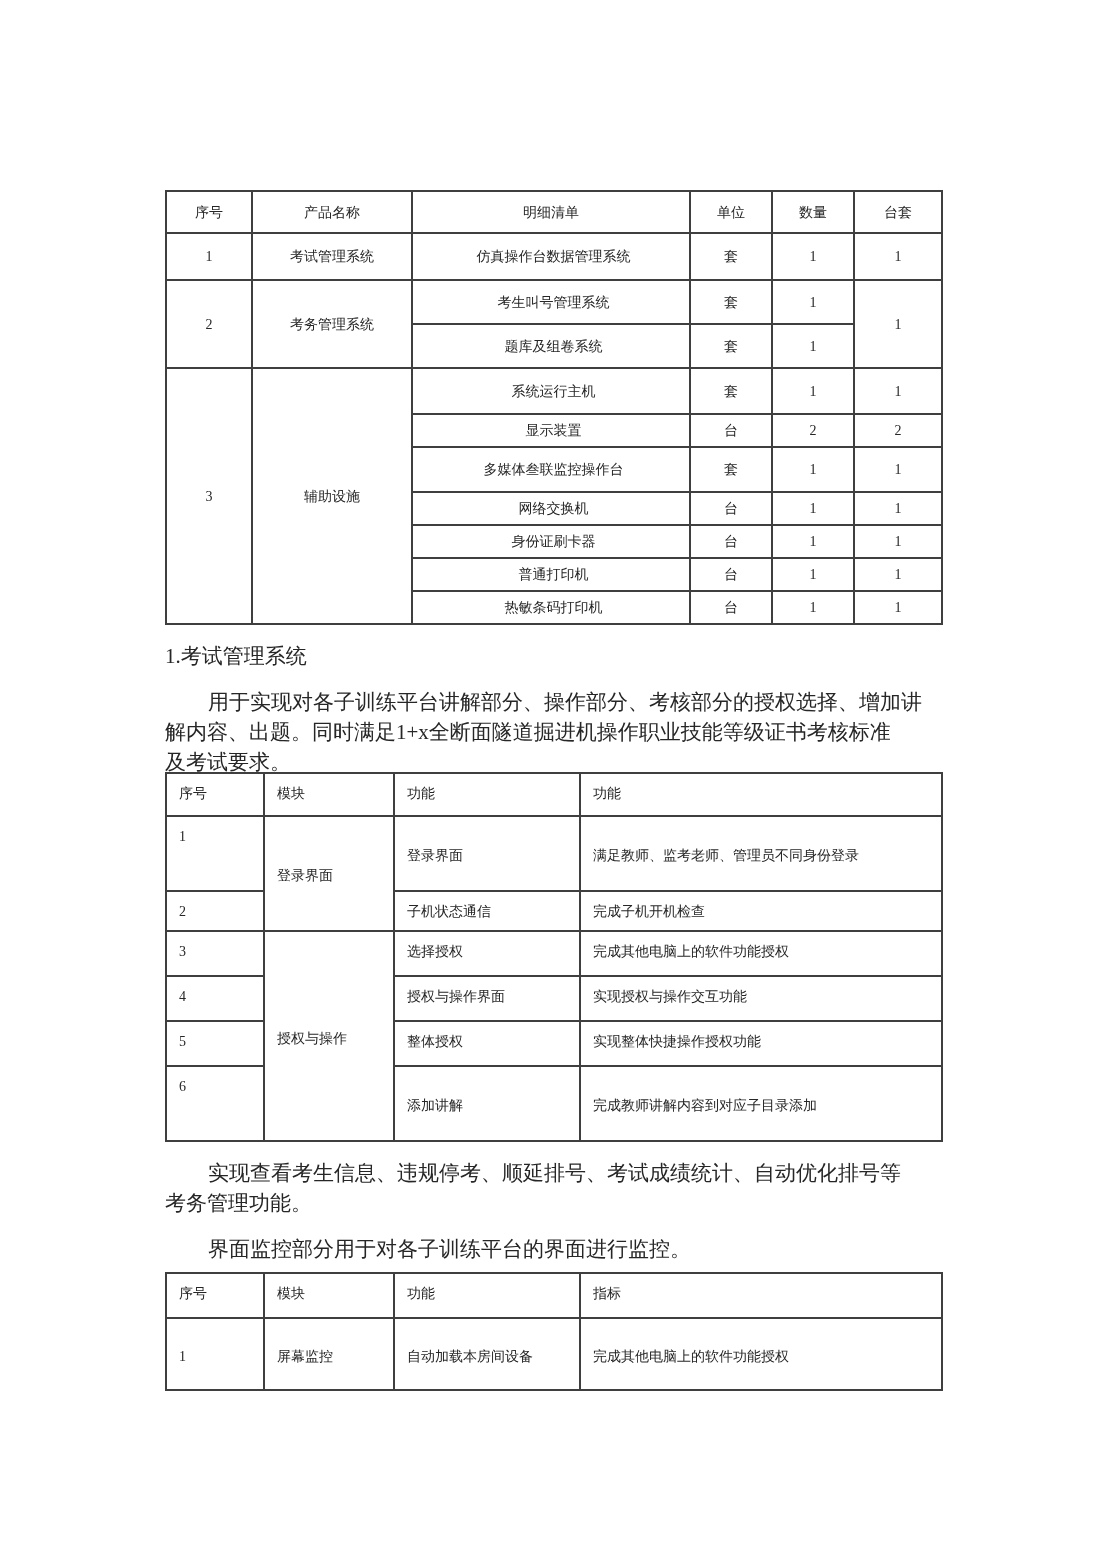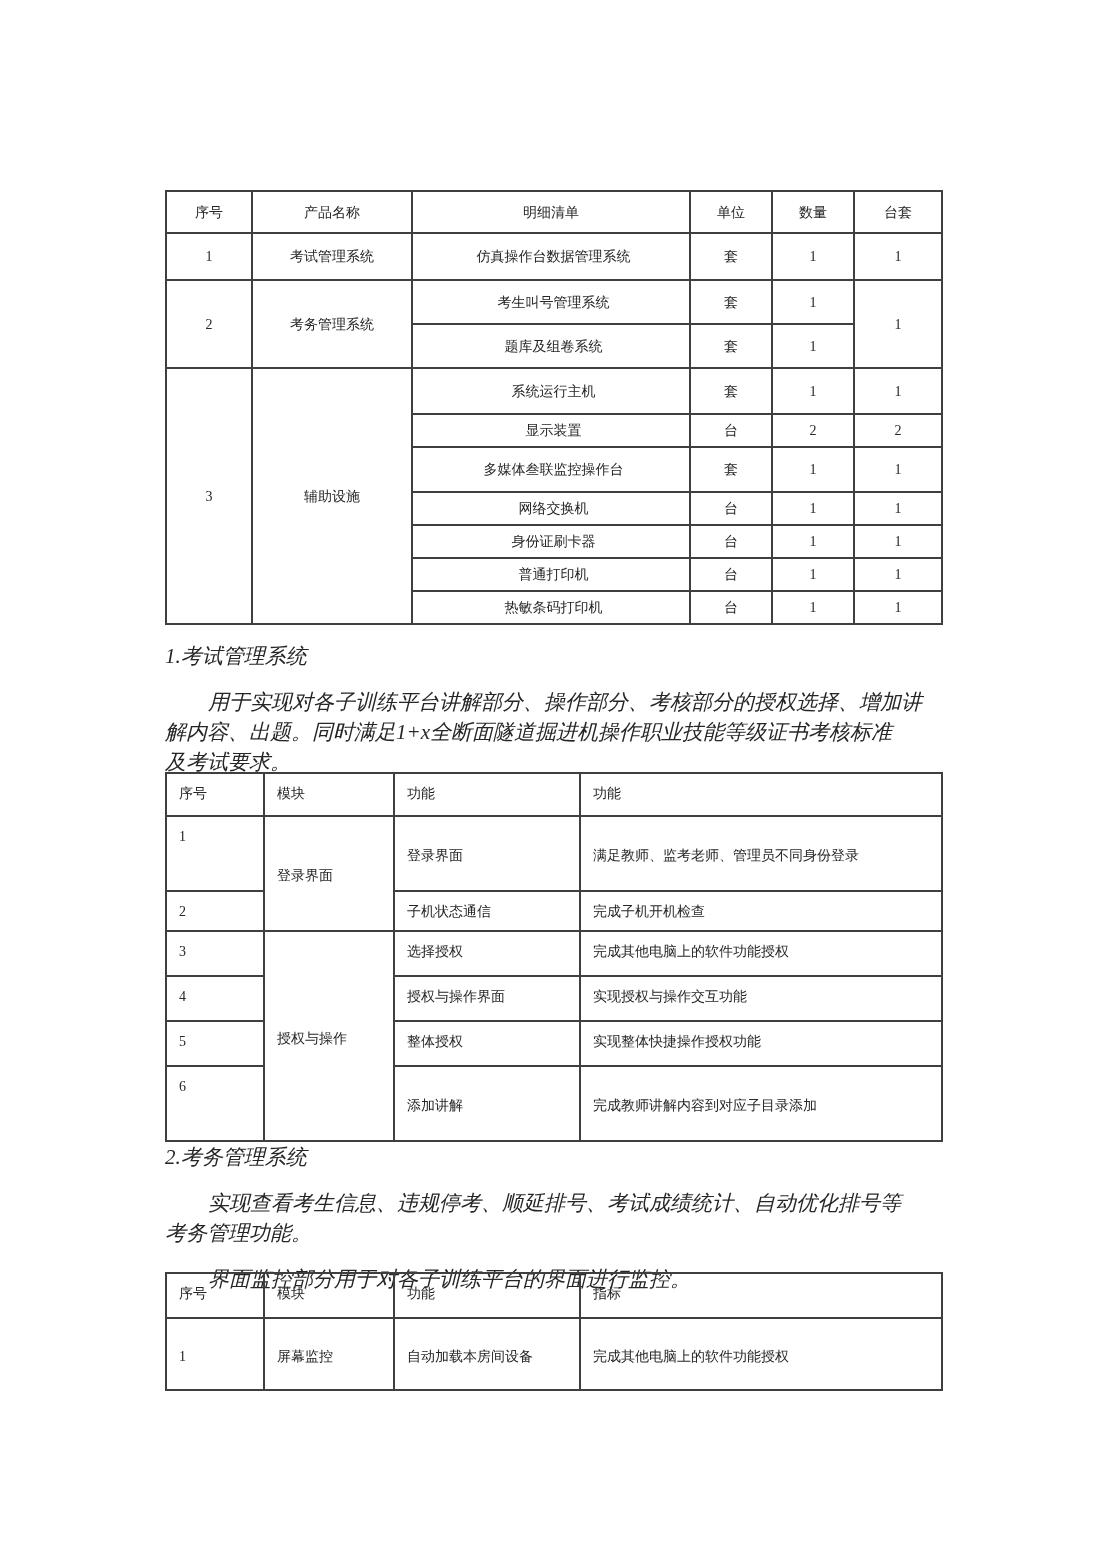--- a/index.html
+++ b/index.html
@@ -17,21 +17,21 @@
     font-size:14px;color:#262626;
   }
   table.tbl td{
     border:2px solid #3f3f3f;overflow:hidden;line-height:27px;
   }
   
   .t1 td{text-align:center;vertical-align:middle;padding:2px 4px;}
   .t1 td.l{text-align:center;padding:2px 6px 2px 11px;}
   
   .t2 td{text-align:left;vertical-align:top;padding:6px 24px 2px 12px;}
-  .sec{position:absolute;font-size:21px;line-height:30px;white-space:nowrap;font-style:italic;}
+  .sec{position:absolute;font-size:21px;line-height:30px;white-space:nowrap;}
   .sec .line{display:block;}
   .sec .indent{padding-left:43px;margin-top:16px;}
 </style>
 </head>
 <body>
 
 <div class="page">
 
 
   <table class="tbl t1" style="left:165px;top:190px;width:776px;">
@@ -170,21 +170,20 @@
       </tr>
       <tr style="height:75px">
         <td>6</td>
         <td style="vertical-align:middle">添加讲解</td>
         <td style="vertical-align:middle">完成教师讲解内容到对应子目录添加</td>
       </tr>
     </tbody>
   </table>
 
   <div class="sec" style="left:165px;top:1142px;width:800px;">
-    <span class="line">2.考务管理系统</span>
     <span class="line indent">实现查看考生信息、违规停考、顺延排号、考试成绩统计、自动优化排号等</span>
     <span class="line">考务管理功能。</span>
     <span class="line indent">界面监控部分用于对各子训练平台的界面进行监控。</span>
   </div>
 
   <table class="tbl t2" style="left:165px;top:1272px;width:776px;">
     <colgroup>
       <col style="width:98px">
         <col style="width:130px">
         <col style="width:186px">

